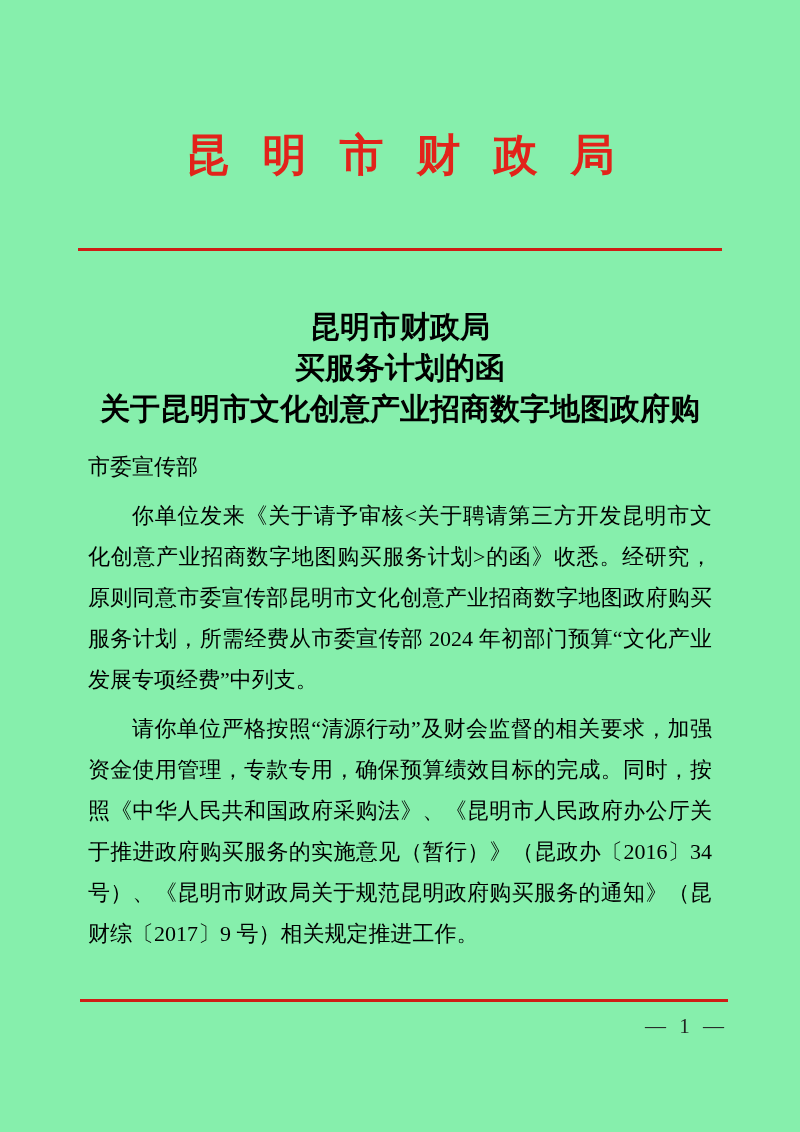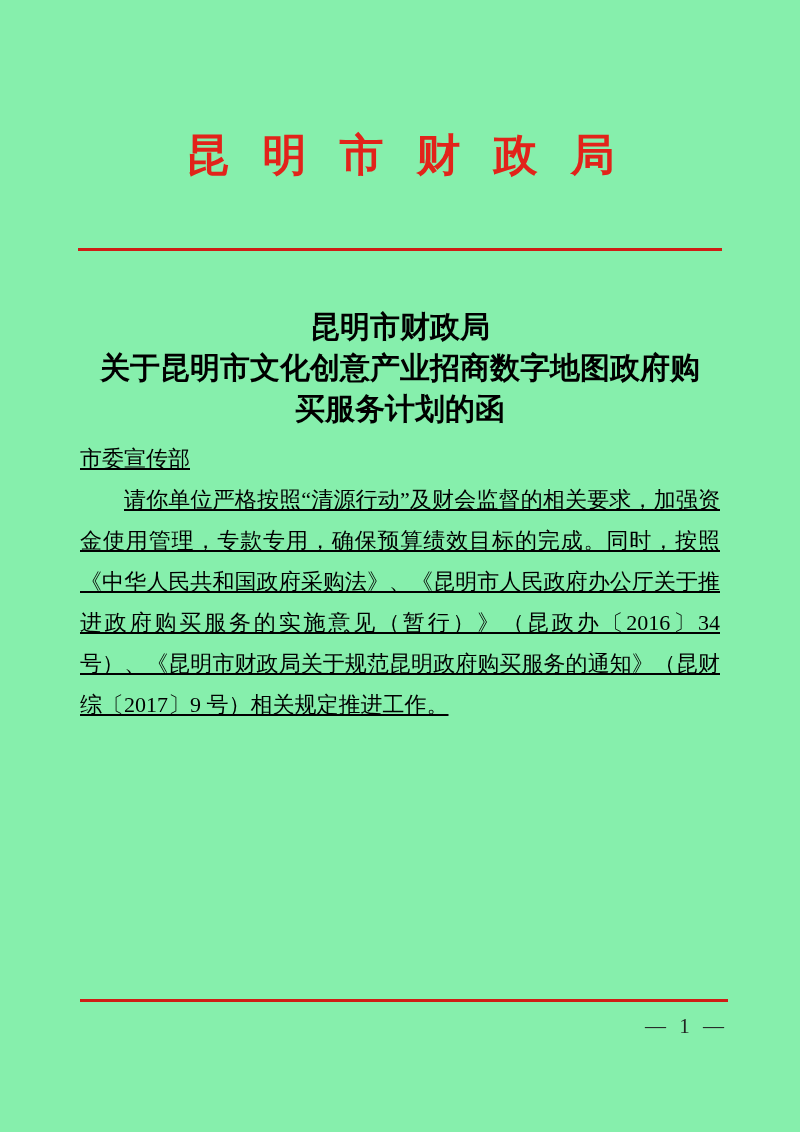--- a/index.html
+++ b/index.html
@@ -59,21 +59,21 @@
   .body-text {
     position: absolute;
     top: 438px;
     left: 80px;
     width: 640px;
     font-size: 22px;
     line-height: 41px;
     text-align: justify;
     color: #000000;
   }
-  .body-text p { margin: 0; text-decoration: underline; }
+  .body-text p { margin: 8px; }
   .body-text p.indent { text-indent: 2em; }
 
   .redline-bottom {
     position: absolute;
     top: 999px;
     left: 80px;
     width: 648px;
     height: 3px;
     background: #cf1d15;
   }
@@ -95,26 +95,27 @@
 <div class="page">
 
   <div class="letterhead">
     <span class="inner">昆明市财政局</span>
   </div>
 
   <div class="redline-top"></div>
 
   <div class="doc-title">
     <div>昆明市财政局</div>
+    <div>买服务计划的函</div>
     <div>关于昆明市文化创意产业招商数字地图政府购</div>
-    <div>买服务计划的函</div>
   </div>
 
   <div class="body-text">
     <p>市委宣传部</p>
+    <p class="indent">你单位发来《关于请予审核&lt;关于聘请第三方开发昆明市文化创意产业招商数字地图购买服务计划&gt;的函》收悉。经研究，原则同意市委宣传部昆明市文化创意产业招商数字地图政府购买服务计划，所需经费从市委宣传部 2024 年初部门预算“文化产业发展专项经费”中列支。</p>
     <p class="indent">请你单位严格按照“清源行动”及财会监督的相关要求，加强资金使用管理，专款专用，确保预算绩效目标的完成。同时，按照《中华人民共和国政府采购法》、《昆明市人民政府办公厅关于推进政府购买服务的实施意见（暂行）》（昆政办〔2016〕34 号）、《昆明市财政局关于规范昆明政府购买服务的通知》（昆财综〔2017〕9 号）相关规定推进工作。</p>
   </div>
 
   <div class="redline-bottom"></div>
 
   <div class="page-number">— 1 —</div>
 
 </div>
 
 </body></html>

